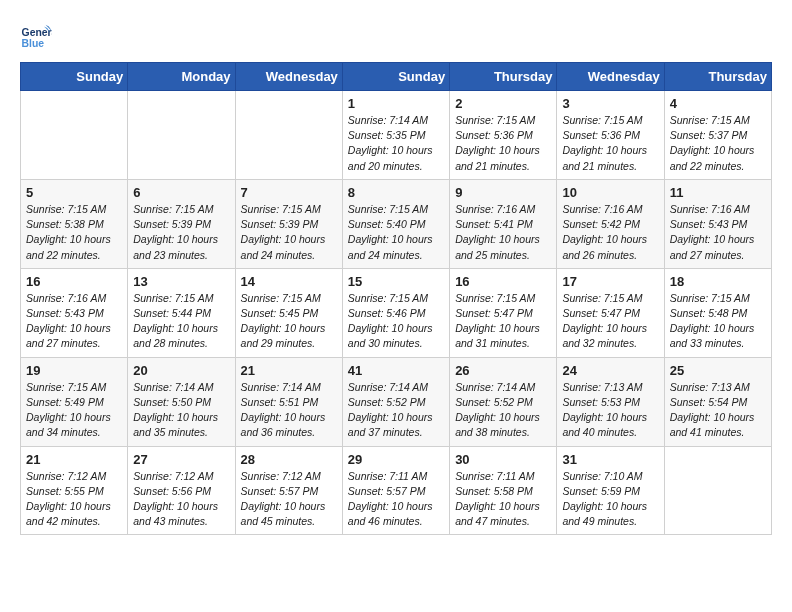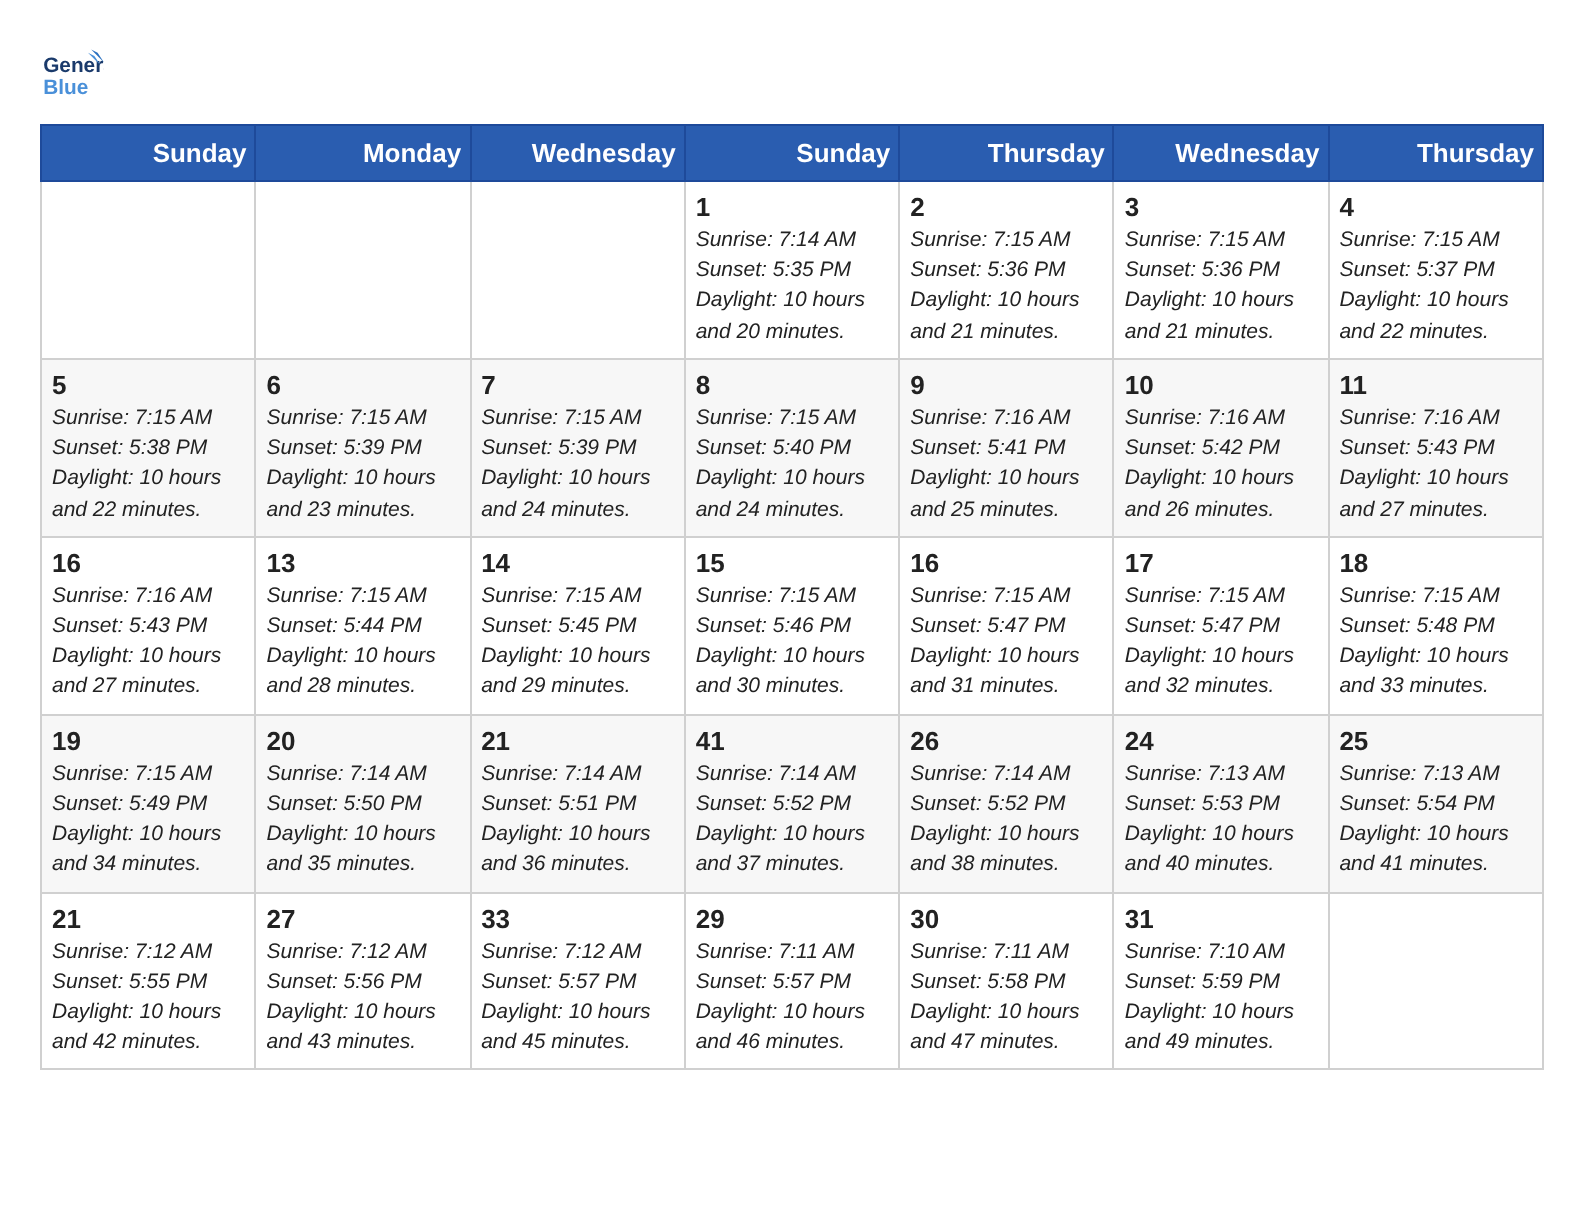--- a/index.html
+++ b/index.html
@@ -229,21 +229,21 @@
       <tr>
         <td>
           <span class="day-number">21</span>
           <div class="cell-content">Sunrise: 7:12 AM<br>Sunset: 5:55 PM<br>Daylight: 10 hours and 42 minutes.</div>
         </td>
         <td>
           <span class="day-number">27</span>
           <div class="cell-content">Sunrise: 7:12 AM<br>Sunset: 5:56 PM<br>Daylight: 10 hours and 43 minutes.</div>
         </td>
         <td>
-          <span class="day-number">33</span>
+          <span class="day-number">28</span>
           <div class="cell-content">Sunrise: 7:12 AM<br>Sunset: 5:57 PM<br>Daylight: 10 hours and 45 minutes.</div>
         </td>
         <td>
           <span class="day-number">29</span>
           <div class="cell-content">Sunrise: 7:11 AM<br>Sunset: 5:57 PM<br>Daylight: 10 hours and 46 minutes.</div>
         </td>
         <td>
           <span class="day-number">30</span>
           <div class="cell-content">Sunrise: 7:11 AM<br>Sunset: 5:58 PM<br>Daylight: 10 hours and 47 minutes.</div>
         </td>

